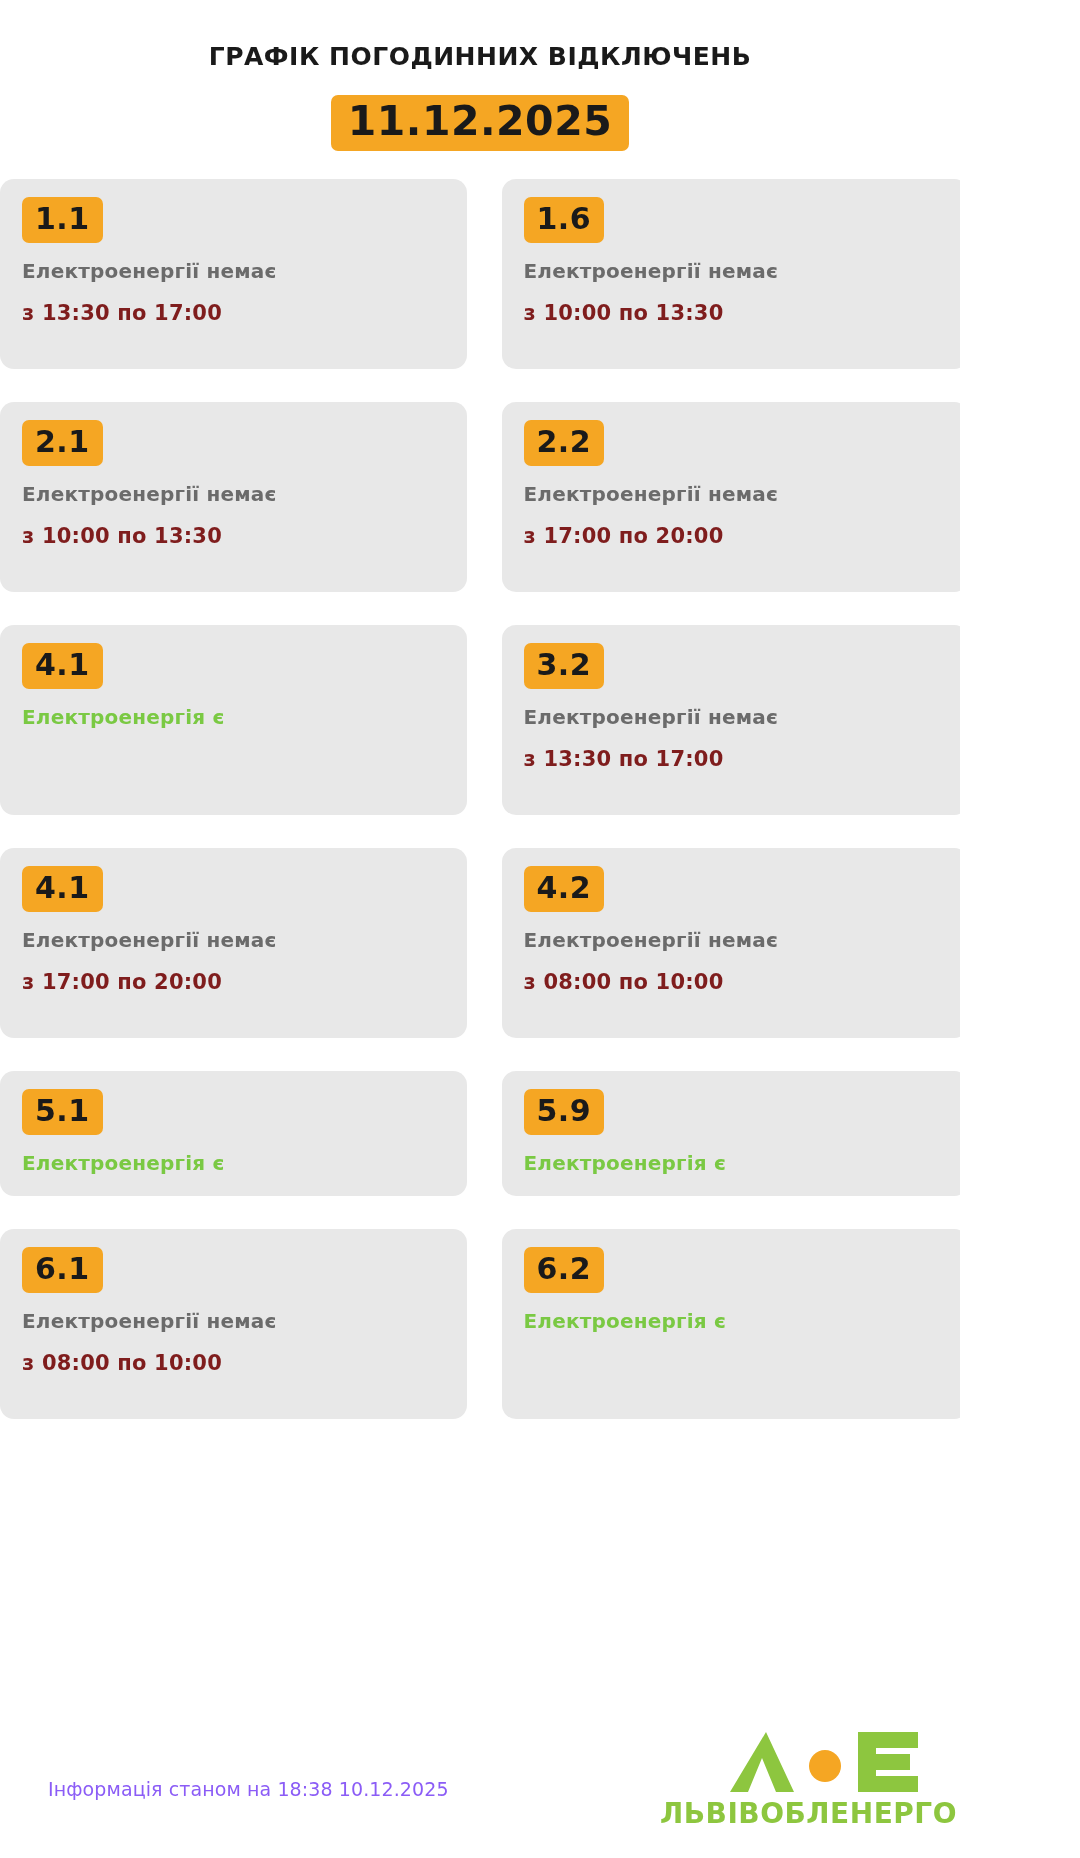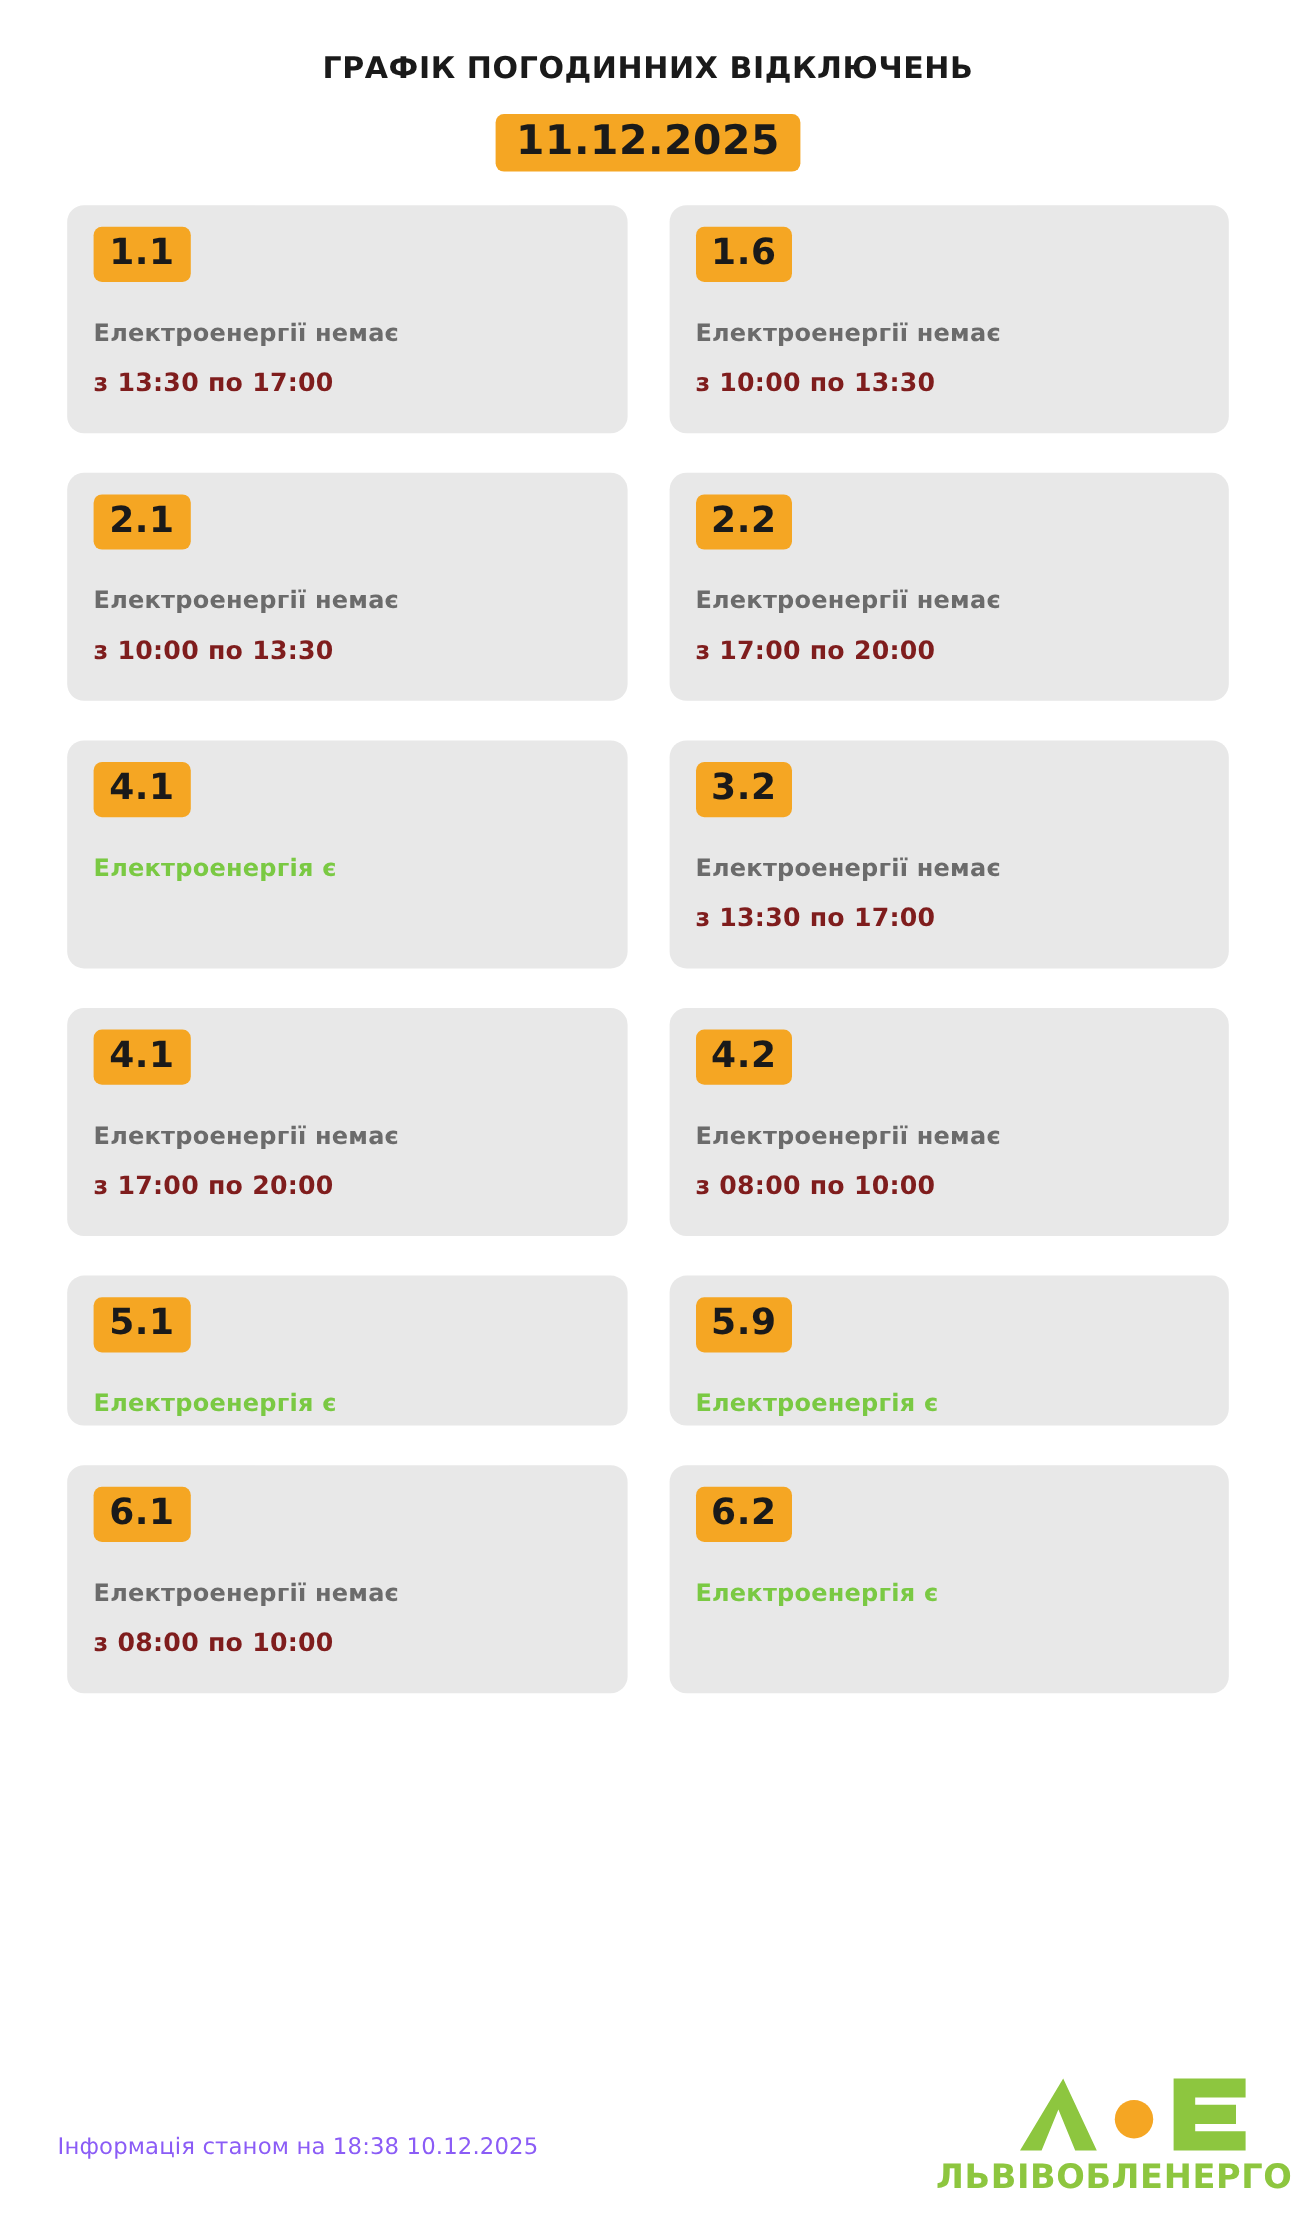--- a/index.html
+++ b/index.html
@@ -6,42 +6,42 @@
   html, body {
     margin: 0;
     padding: 0;
     background: #ffffff;
     width: 1080px;
     height: 1858px;
     font-family: "DejaVu Sans", "Liberation Sans", sans-serif;
   }
   .page {
     position: relative;
-    width: 1080px;
+    width: 960px;
     height: 1858px;
     background: #ffffff;
     overflow: hidden;
   }
   .header-title {
     text-align: center;
     font-size: 25px;
     font-weight: bold;
     letter-spacing: 0.5px;
     color: #1a1a1a;
     padding-top: 42px;
   }
   .date-wrap {
     display: flex;
     justify-content: center;
     margin-top: 24px;
   }
   .date-badge {
     background: #F5A623;
     color: #1a1a1a;
-    font-size: 34px;
+    font-size: 41px;
     font-weight: bold;
     border-radius: 7px;
     padding: 4px 17px 7px 17px;
     line-height: 1.1;
     letter-spacing: 0.5px;
   }
   .grid {
     margin: 28px auto 0 auto;
     width: 968px;
     display: grid;
@@ -62,21 +62,21 @@
     background: #F5A623;
     color: #1a1a1a;
     font-size: 30px;
     font-weight: bold;
     line-height: 1;
     border-radius: 7px;
     padding: 7px 13px 9px 13px;
     letter-spacing: 0.5px;
   }
   .card-status {
-    margin-top: 30px;
+    margin-top: 16px;
     font-size: 20px;
     font-weight: bold;
     letter-spacing: 0.2px;
   }
   .status-off { color: #6b6b6b; }
   .status-on { color: #7ac943; }
   .card-time {
     margin-top: 18px;
     font-size: 21px;
     font-weight: bold;

